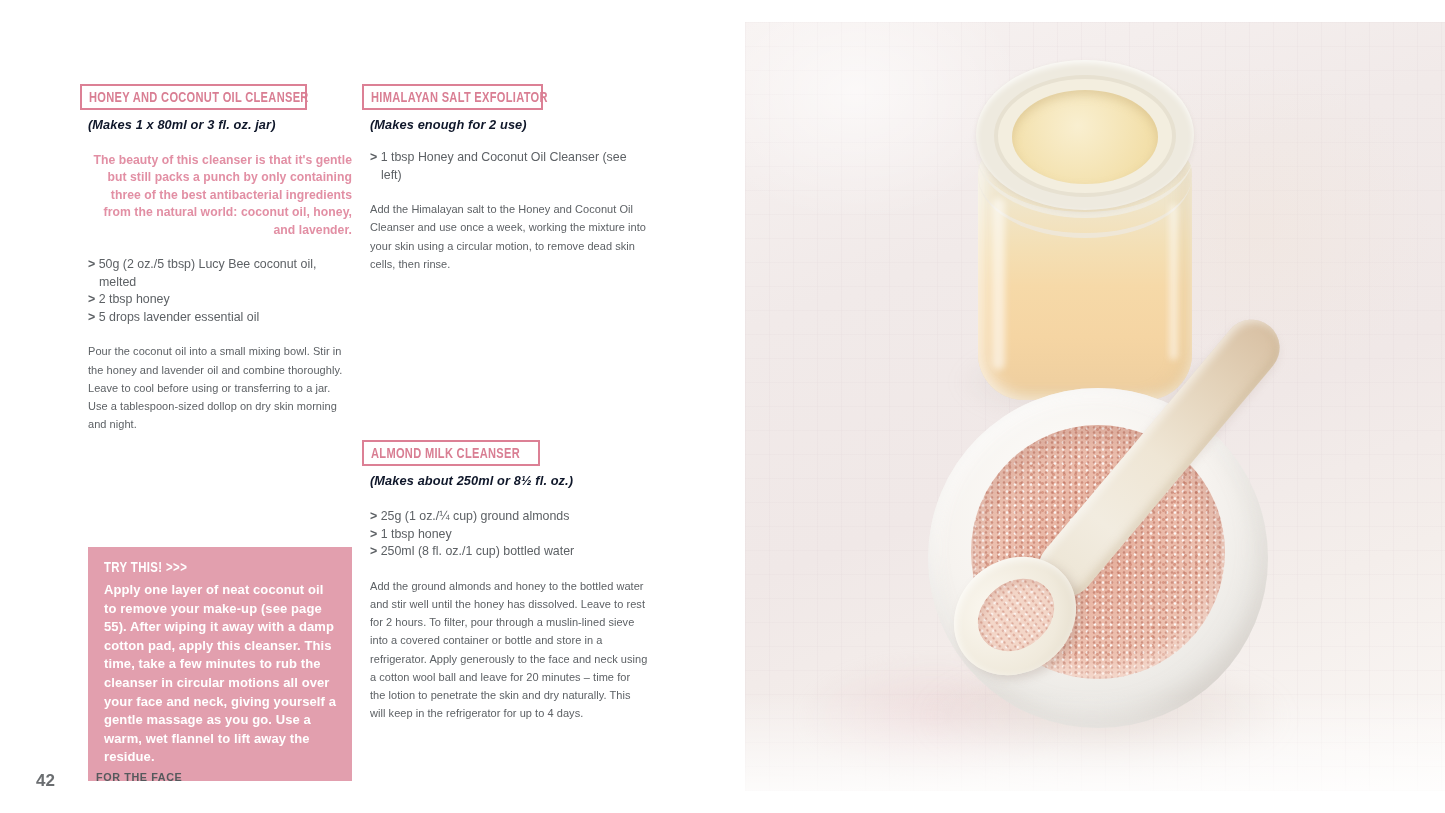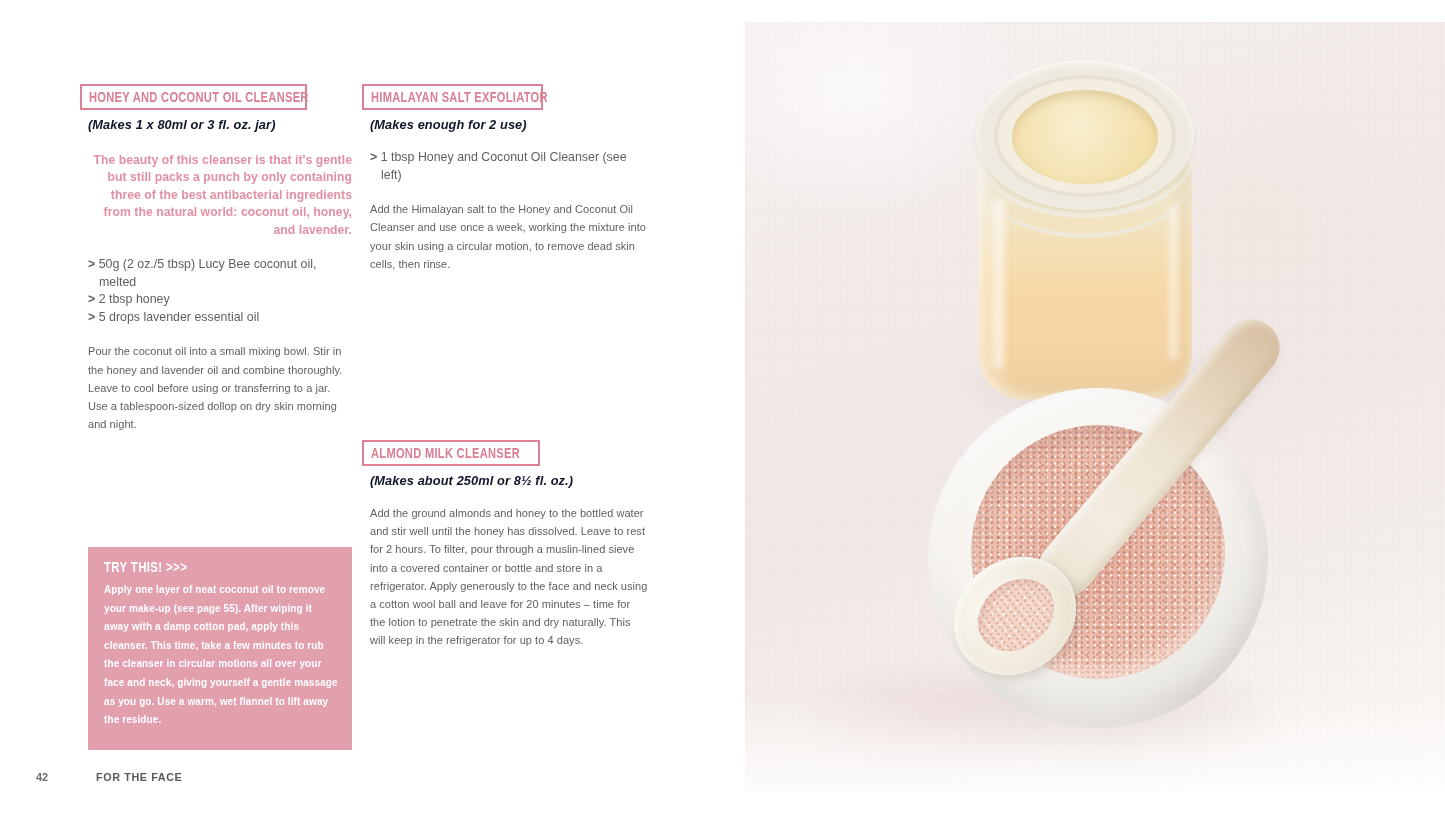--- a/index.html
+++ b/index.html
@@ -23,23 +23,23 @@
   .mark{font-weight:bold;}
   .method{margin:16px 0 0 8px;width:264px;font-size:11px;line-height:18.2px;color:#5d6165;letter-spacing:.05px;}
   #col2 .method{width:278px;}
   .sec{position:absolute;left:0;}
   #sec2{top:0;}
   #sec3{top:356px;}
   
   #tipbox{position:absolute;left:88px;top:547px;width:264px;min-height:203px;box-sizing:border-box;
           background:#e29fae;color:#ffffff;padding:11px 14px 14px 16px;}
   #tip-title .cond{font-size:15px;color:#fff;letter-spacing:.5px;}
-  #tip-body{margin-top:5px;font-size:10px;font-weight:bold;line-height:18.6px;letter-spacing:.1px;}
+  #tip-body{margin-top:5px;font-size:13px;font-weight:bold;line-height:18.6px;letter-spacing:.1px;}
   
-  #page-num{position:absolute;left:36px;top:771px;font-size:11px;font-weight:bold;color:#6b6e71;}
+  #page-num{position:absolute;left:36px;top:771px;font-size:17px;font-weight:bold;color:#6b6e71;}
   #footer-label{position:absolute;left:96px;top:771px;font-size:10.8px;font-weight:bold;
                 color:#55595c;letter-spacing:.6px;}
   
   #photo{position:absolute;left:745px;top:22px;width:700px;height:769px;overflow:hidden;
          background:linear-gradient(160deg,#f7f2f1 0%,#f1eae9 30%,#f0e8e7 55%,#f4eeeb 75%,#fbf8f6 100%);}
   .abs{position:absolute;}
   #tex{inset:0;background-image:
         repeating-linear-gradient(90deg, rgba(214,199,205,.14) 0 1px, transparent 1px 24px),
         repeating-linear-gradient(0deg, rgba(214,199,205,.11) 0 1px, transparent 1px 24px);}
   #glow-tl{left:-60px;top:-60px;width:340px;height:260px;border-radius:50%;
@@ -138,20 +138,25 @@
       <div class="ings">
           <div class="ing"><span class="mark">&gt; </span><span>1 tbsp Honey and Coconut Oil Cleanser (see left)</span></div>
         </div>
       <p class="method">Add the Himalayan salt to the Honey and Coconut Oil Cleanser and use once a week, working the mixture into your skin using a circular motion, to remove dead skin cells, then rinse.</p>
     </section>
     <section class="sec" id="sec3">
       <div class="tbox" style="width:178px;">
         <span class="cond">ALMOND MILK CLEANSER</span>
       </div>
       <div class="yield">(Makes about 250ml or 8½ fl. oz.)</div>
+      <div class="ings" style="margin-top:20px;">
+          <div class="ing"><span class="mark">&gt; </span><span>25g (1 oz./¼ cup) ground almonds</span></div>
+          <div class="ing"><span class="mark">&gt; </span><span>1 tbsp honey</span></div>
+          <div class="ing"><span class="mark">&gt; </span><span>250ml (8 fl. oz./1 cup) bottled water</span></div>
+        </div>
       <p class="method">Add the ground almonds and honey to the bottled water and stir well until the honey has dissolved. Leave to rest for 2 hours. To filter, pour through a muslin-lined sieve into a covered container or bottle and store in a refrigerator. Apply generously to the face and neck using a cotton wool ball and leave for 20 minutes – time for the lotion to penetrate the skin and dry naturally. This will keep in the refrigerator for up to 4 days.</p>
     </section>
   </div>
 
   <div id="page-num">42</div>
   <div id="footer-label">FOR THE FACE</div>
 
   <div id="photo">
     <div class="abs" id="tex"></div>
     <div class="abs" id="glow-tl"></div>

